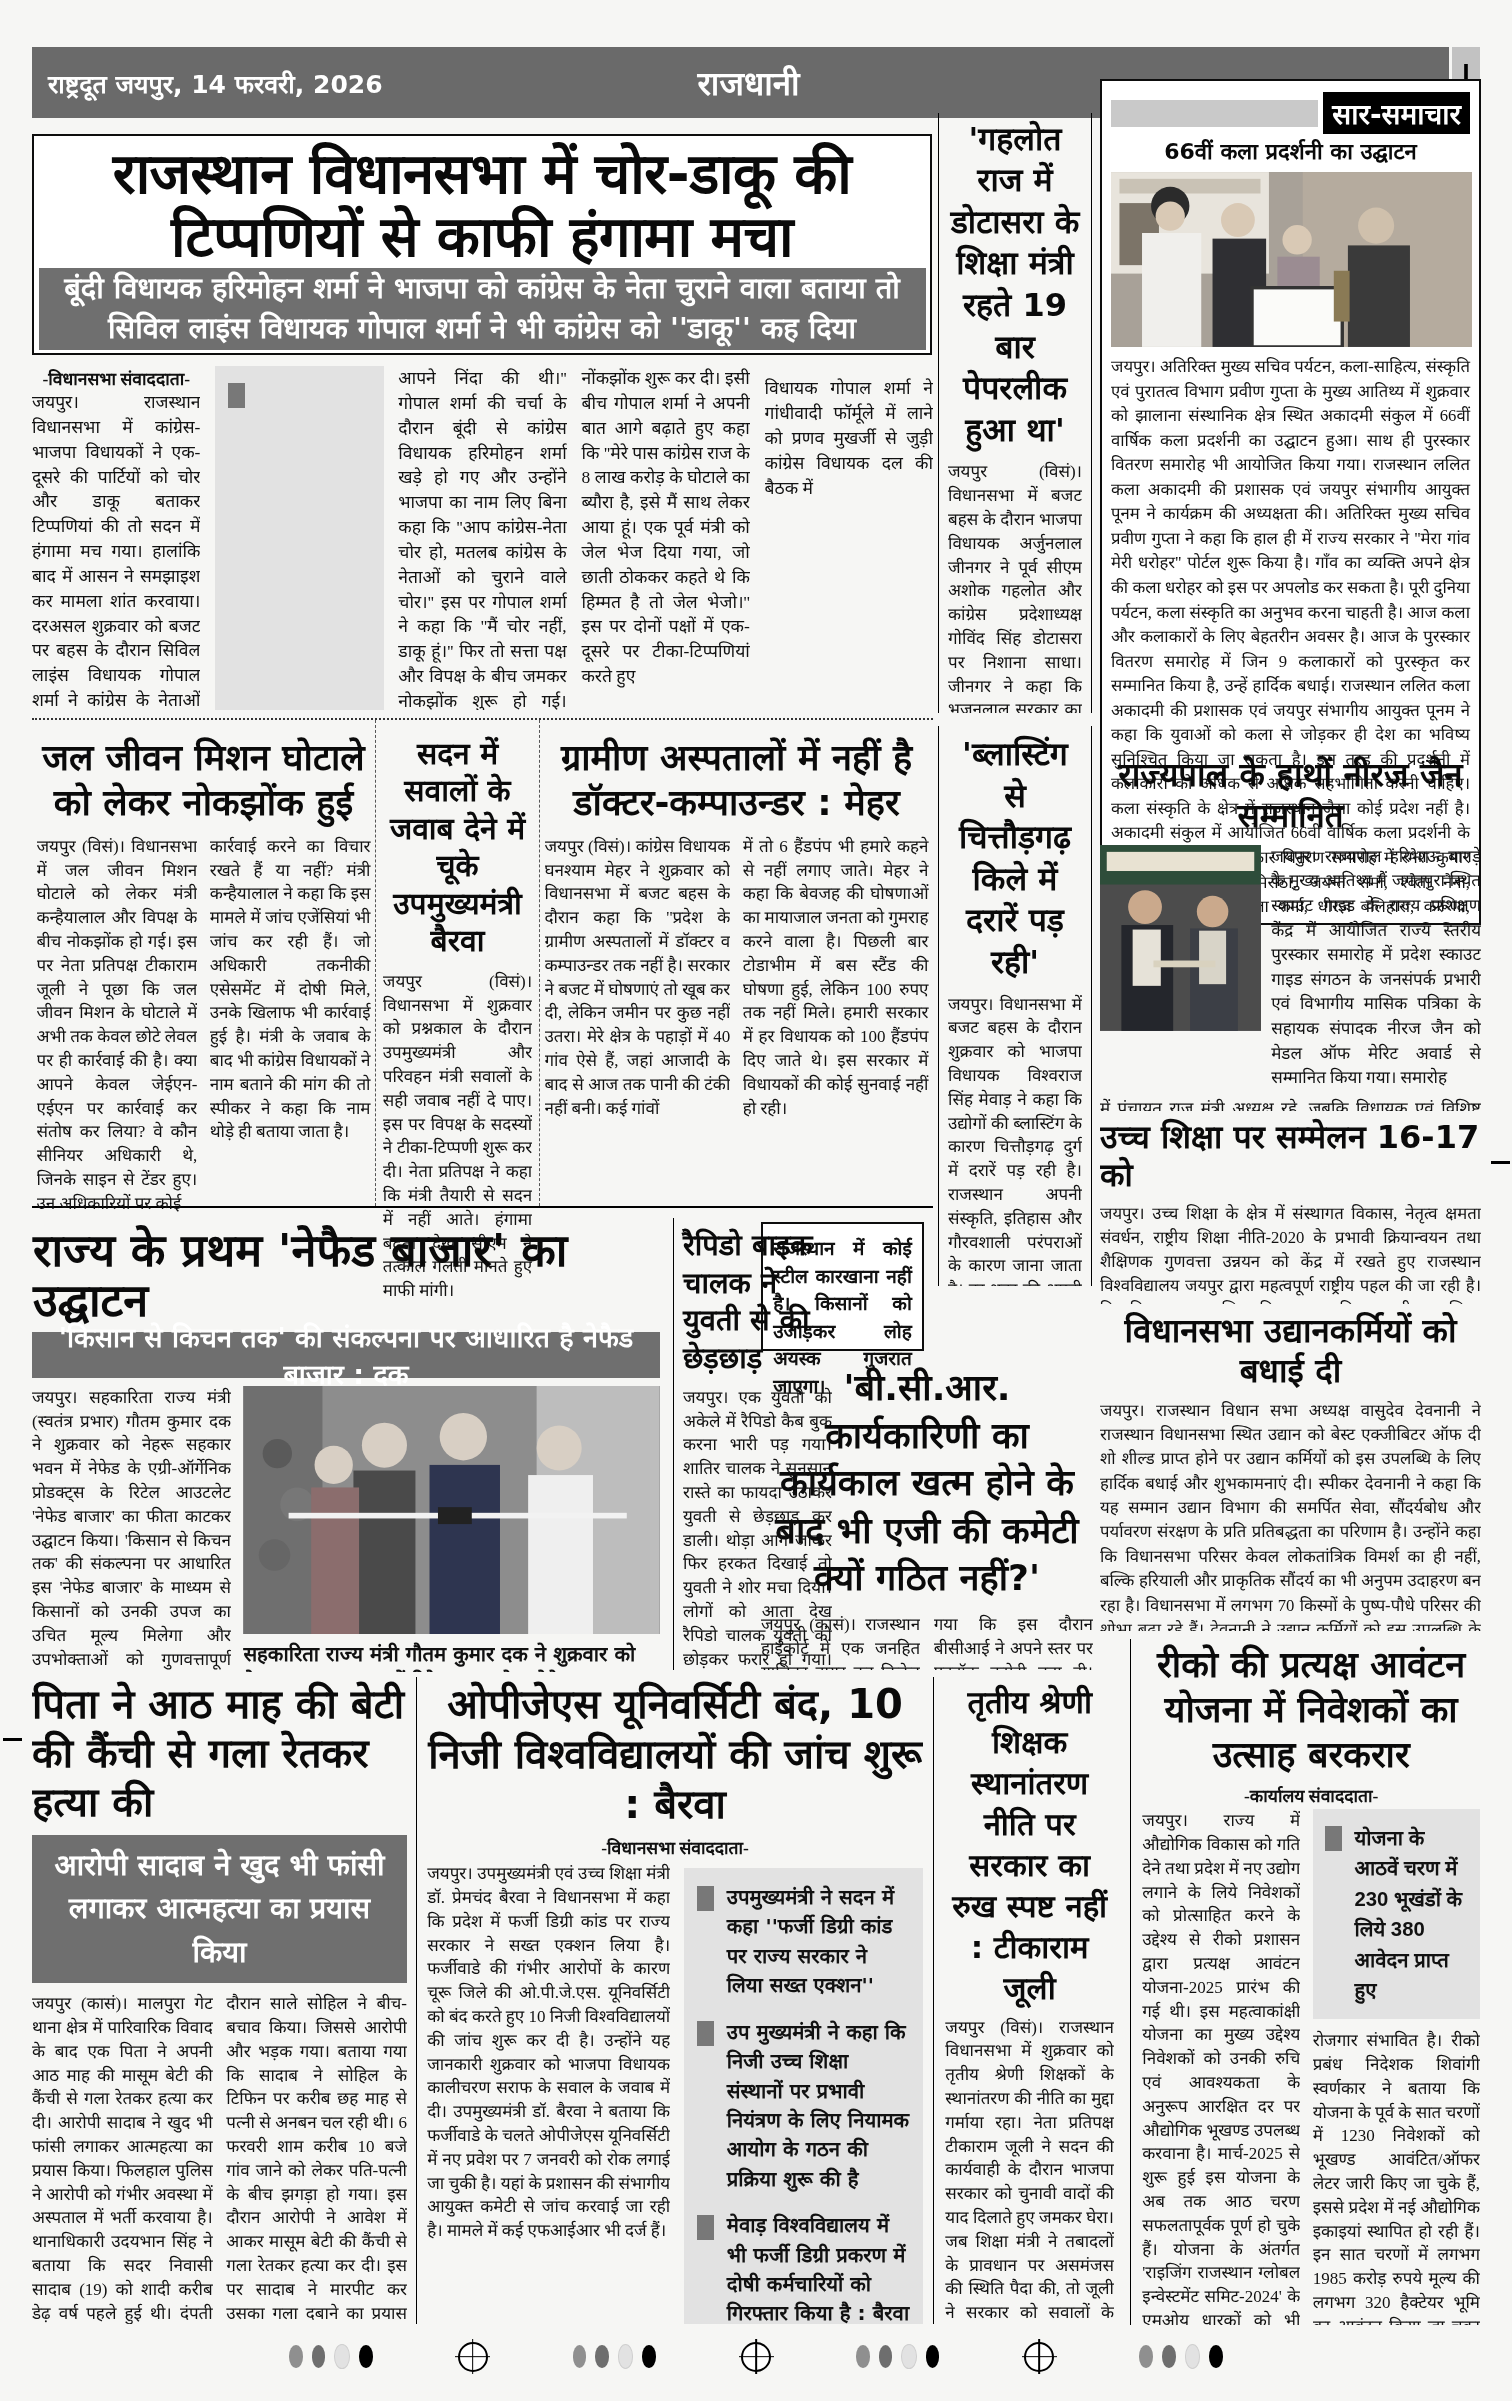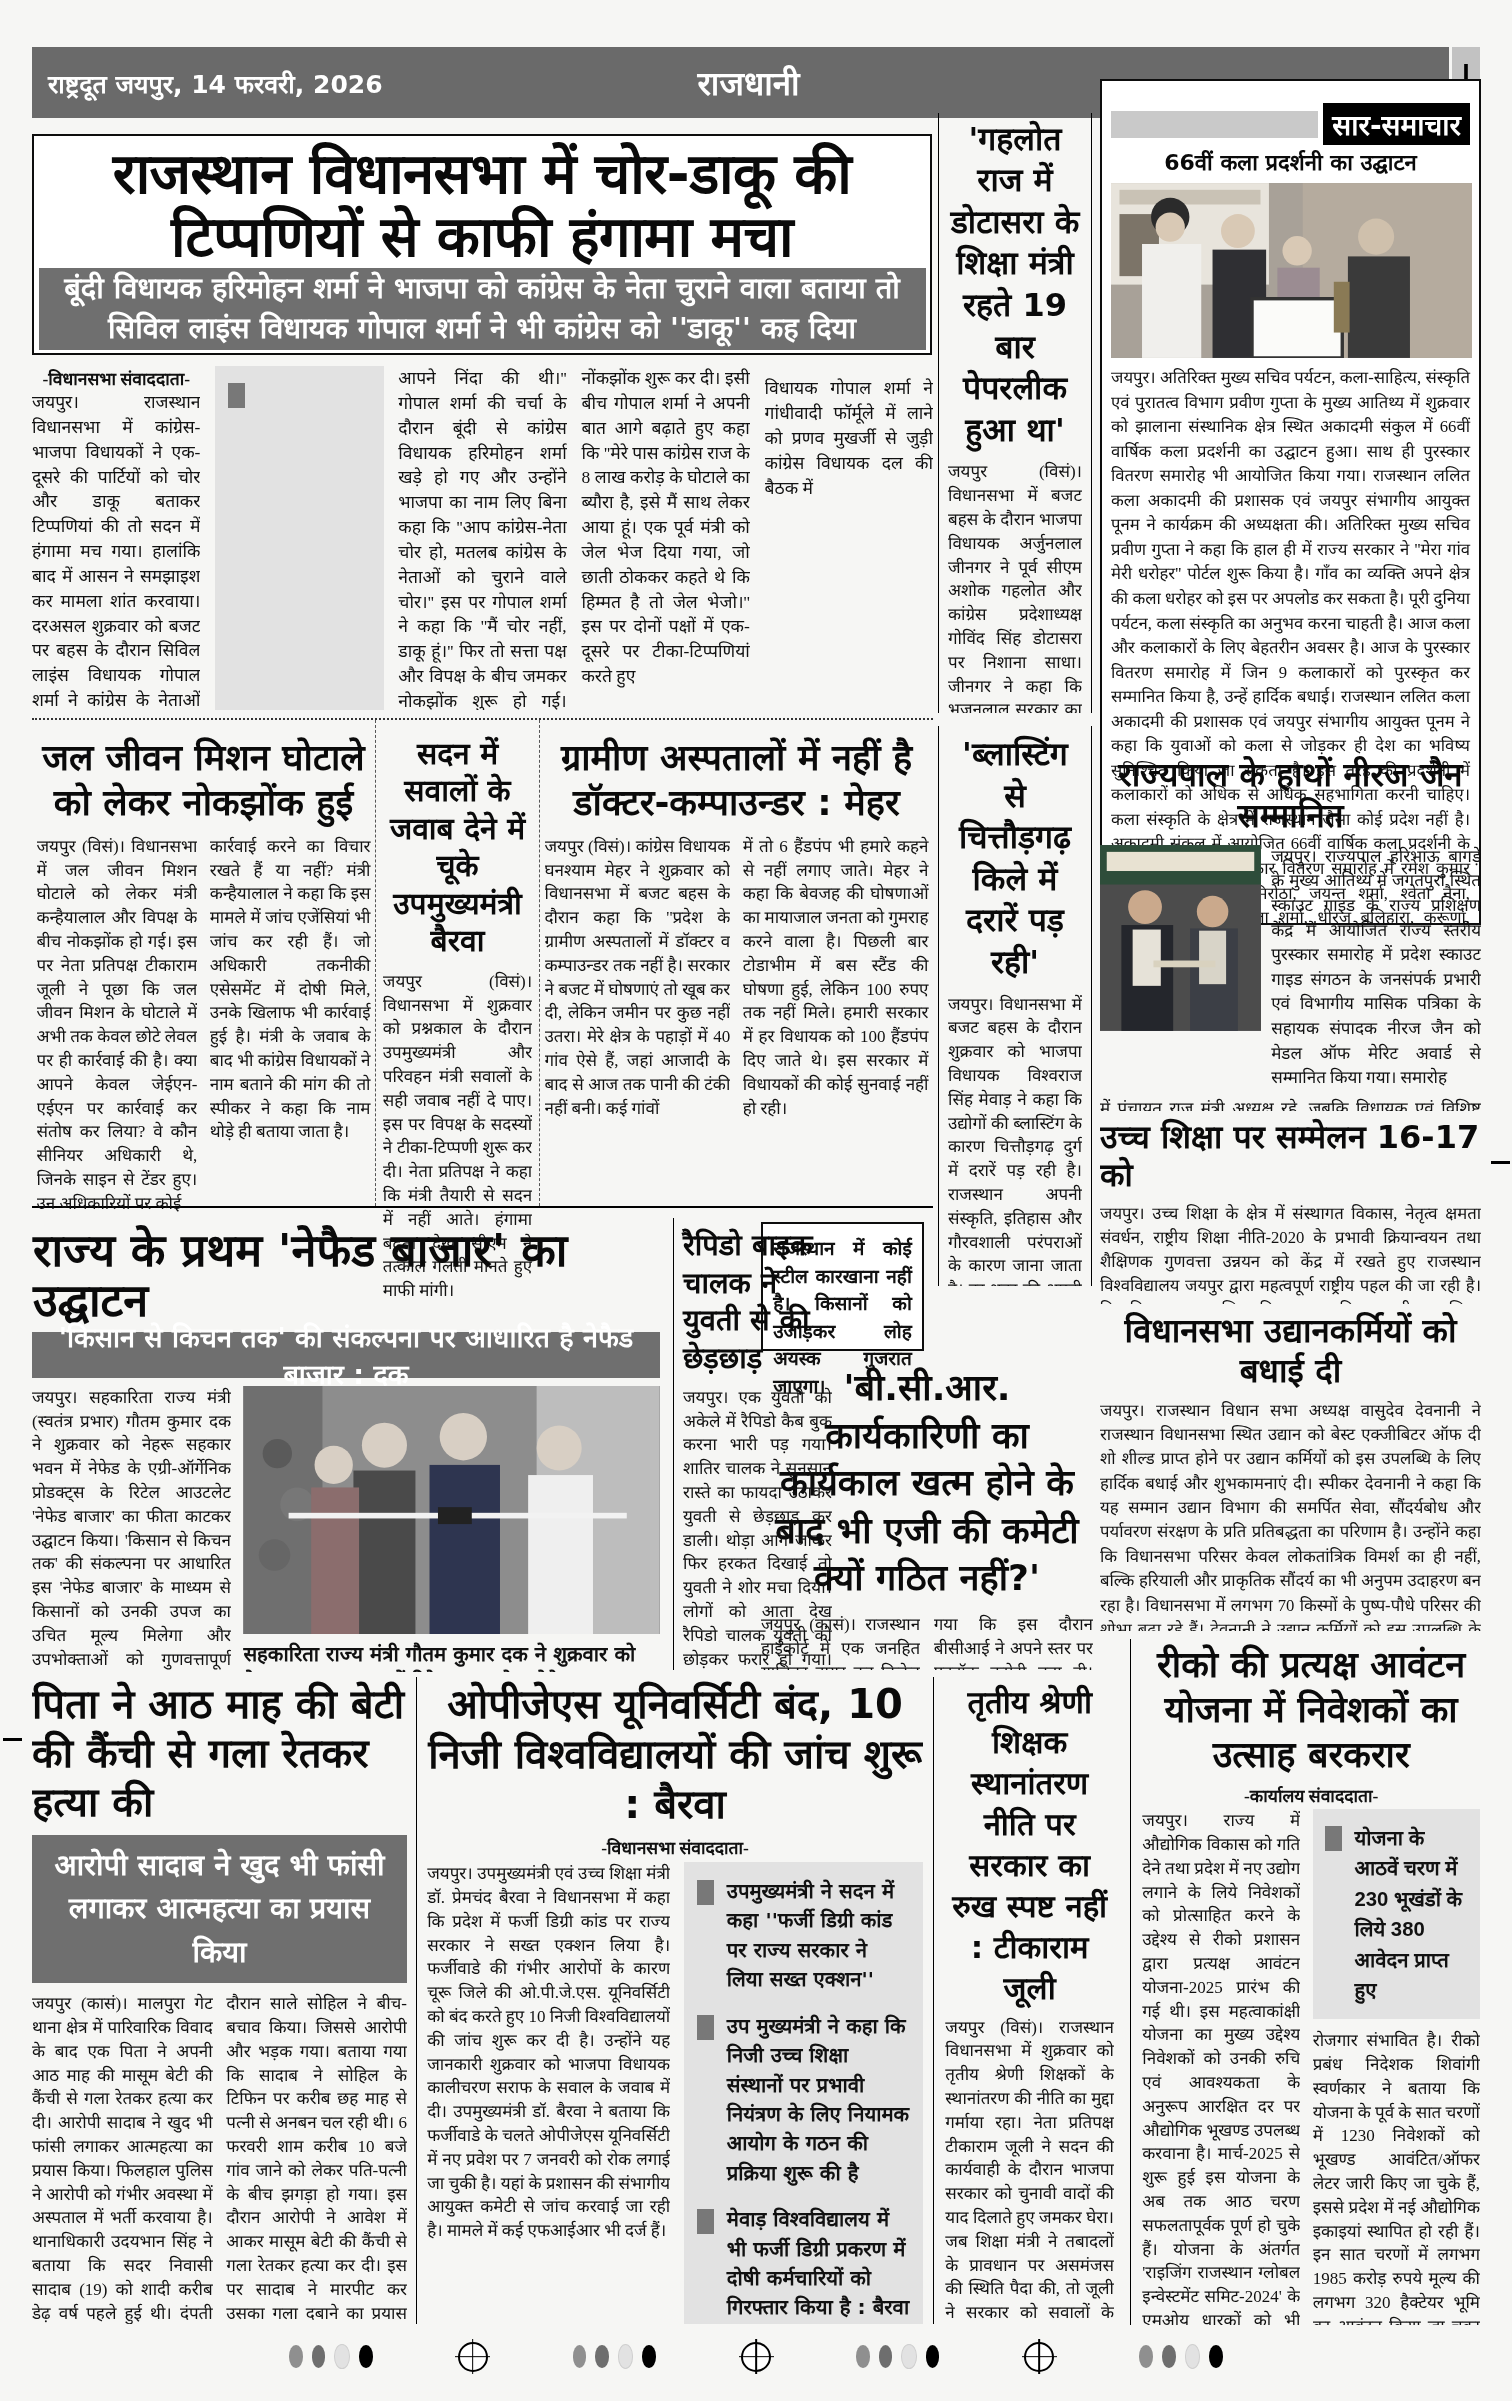--- a/index.html
+++ b/index.html
@@ -62,32 +62,32 @@
   
   .pita{left:32px;top:1677px;width:375px;height:647px;overflow:hidden;}
   .pita .gh{font-size:40px;line-height:1.22;text-align:left;padding:3.4px 0 8px 0;}
   .pita .sub{font-size:29px;line-height:1.5;padding:9px 8px;margin-bottom:9px;}
   .pita .cols{display:flex;gap:13.6px;}
   .pita .cols>div{flex:1;}
   .opjs{left:416px;top:1677px;width:507px;height:647px;border-left:1.7px solid #000;padding-left:10.2px;box-sizing:border-box;overflow:hidden;}
   .opjs .gh{font-size:40px;line-height:1.25;text-align:center;padding:2.3px 0 5.6px 0;}
   .opjs .row{display:flex;gap:13.6px;margin-top:3.4px;}
   .opjs .c1{width:243px;flex:none;}
-  .opjs .bb{flex:1;padding:14.7px 13.6px;box-sizing:border-box;}
+  .opjs .bb{flex:1;padding:14.7px 13.6px;box-sizing:border-box;margin-top:6px;}
   .opjs .bb .bullet-item{font-size:20.3px;line-height:1.45;font-weight:bold;font-family:"DejaVu Sans",sans-serif;}
   .transfer{left:933px;top:1677px;width:189px;height:647px;border-left:1.7px solid #000;padding:0 8px 0 11.3px;box-sizing:border-box;overflow:hidden;}
   .transfer .gh{font-size:31px;line-height:1.32;text-align:center;padding:4.5px 0 6.8px 0;}
   .riico{left:1130px;top:1639px;width:350px;height:686px;border-left:1.7px solid #000;padding-left:11.3px;box-sizing:border-box;overflow:hidden;}
   .riico .gh{font-size:36px;line-height:1.25;text-align:center;padding:3.4px 0 5.6px 0;}
   .riico .row{display:flex;gap:12.4px;margin-top:2.3px;}
   .riico .c1{width:158px;flex:none;}
   .riico .rr{flex:1;}
   .riico .bb{padding:13.6px 12.4px;font-size:20.3px;line-height:1.5;font-weight:bold;font-family:Liberation Sans, sans-serif;margin-bottom:10.2px;}
   
-  .sarbox{left:1100px;top:79px;width:381px;height:846px;border:2.3px solid #0d0d0d;background:#fff;padding:25px 9px;box-sizing:border-box;overflow:hidden;}
+  .sarbox{left:1100px;top:79px;width:381px;height:846px;border:2.3px solid #0d0d0d;background:#fff;padding:14px 9px;box-sizing:border-box;overflow:hidden;}
   .sarhead{display:flex;align-items:center;height:36px;margin-bottom:4.5px;}
   .sarhead .bar{flex:1;height:27px;background:#c9c9c9;margin-right:5.6px;}
   .sarhead .lbl{background:#000;color:#fff;font-size:28px;font-weight:bold;font-family:"DejaVu Sans",sans-serif;padding:2.3px 9px;}
   .sarbox .gh{font-size:22px;line-height:1.2;padding:3.4px 0 6.8px 0;text-align:center;}
   .sarbox .body-txt{font-size:16.7px;line-height:1.47;}
   .neeraj{left:1100px;top:753px;width:381px;height:358px;overflow:hidden;}
   .neeraj .gh{font-size:33px;line-height:1.25;text-align:center;padding:1.1px 0 8px 0;}
   .neeraj .row{display:flex;gap:10.2px;}
   .neeraj .ph{width:161px;flex:none;}
   .neeraj .body-txt{font-size:17px;line-height:1.45;}

